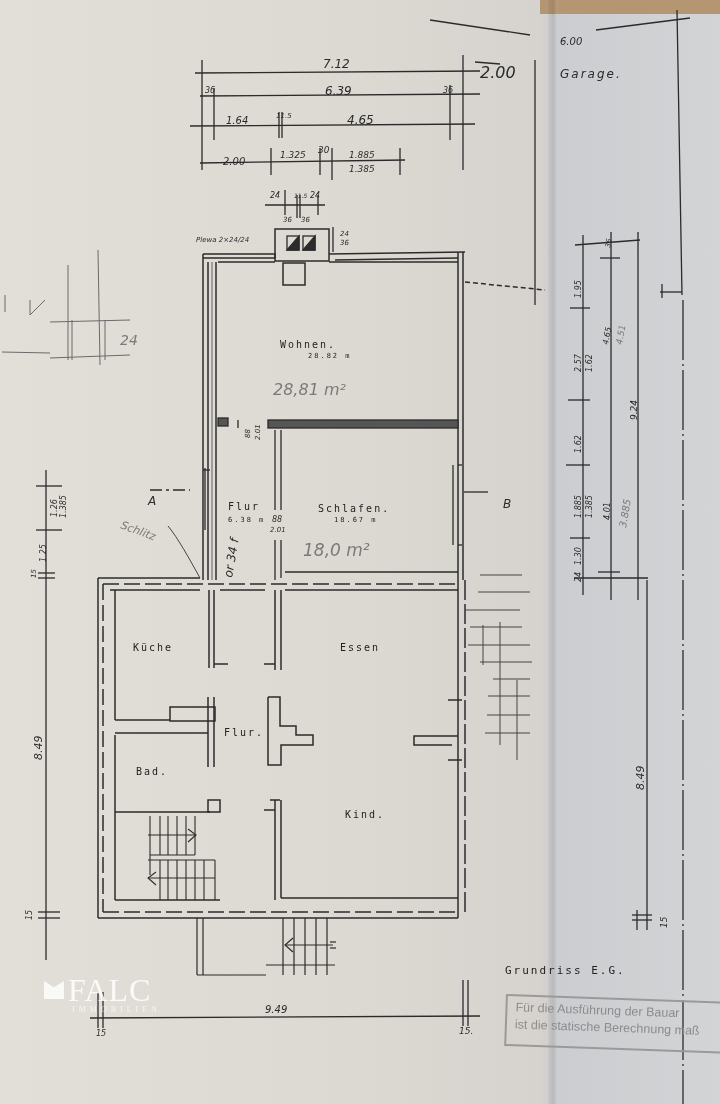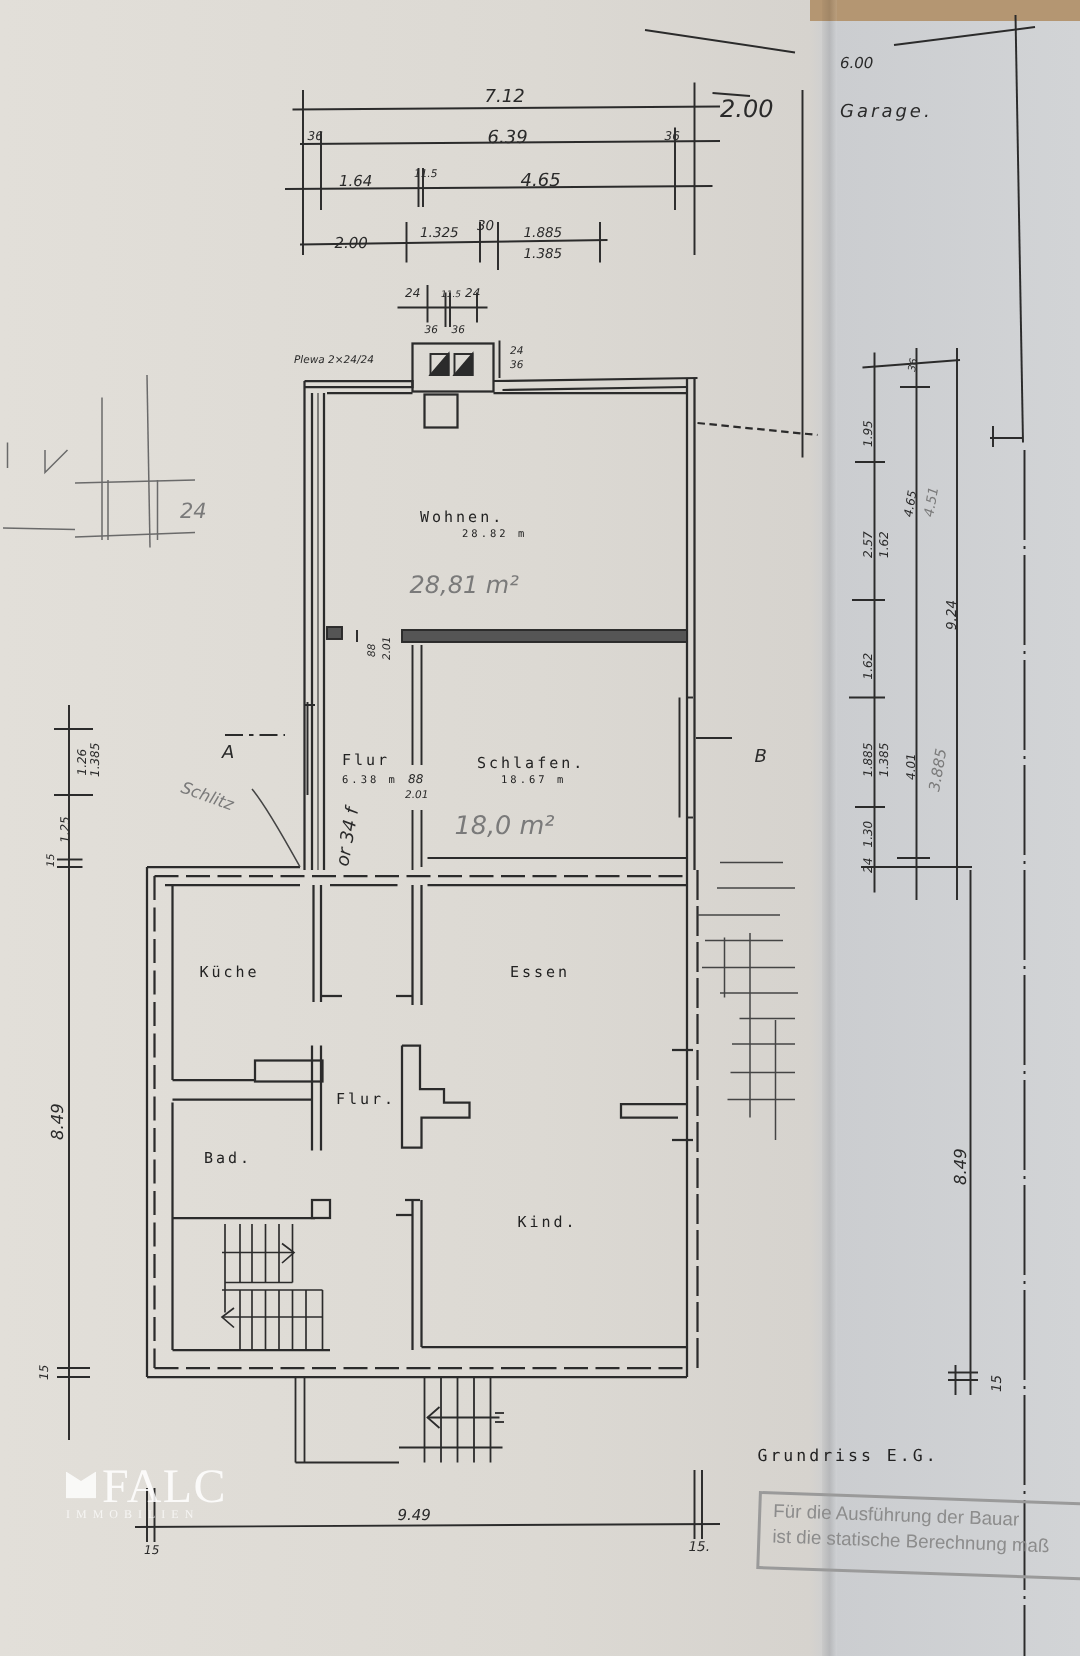--- a/index.html
+++ b/index.html
@@ -14,21 +14,21 @@
   .pencil { font-family:"DejaVu Sans", sans-serif; font-style:italic; fill:#7a7a7a; }
   .room { font-family:"DejaVu Sans Mono", monospace; fill:#222; letter-spacing:2px; }
   #stamp { position:absolute; left:505px; top:998px; width:230px; height:52px;
     border:2px solid #9a9a9a; transform:rotate(2deg); color:#8c8c8c;
     font-family:"Liberation Sans", sans-serif; font-size:12.5px; line-height:17px; padding:3px 8px; box-sizing:border-box; white-space:nowrap; overflow:hidden; }
   #logo { position:absolute; left:44px; top:972px; color:rgba(255,255,255,0.85);
     font-family:"Liberation Serif", serif; }
   #logo .mark { display:inline-block; width:20px; height:18px; background:rgba(255,255,255,0.8); margin-right:4px; vertical-align:2px;
      clip-path: polygon(0 0, 50% 35%, 100% 0, 100% 100%, 0 100%); }
   #logo .name { font-size:32px; letter-spacing:1px; }
-  #logo .sub { display:block; font-size:8px; letter-spacing:4px; margin-top:-4px; color:rgba(255,255,255,0.7); }
+  #logo .sub { display:block; font-size:8px; letter-spacing:4px; margin-top:-4px; color:rgba(255,255,255,0.7);margin-left:28px; }
 </style>
 </head>
 <body>
 
 <div id="sheet">
   <div id="topstrip"></div>
   <div id="fold"></div>
 
   <svg width="720" height="1104" viewBox="0 0 720 1104">
     <g stroke="#2b2b2b" stroke-width="1.3" fill="none">

